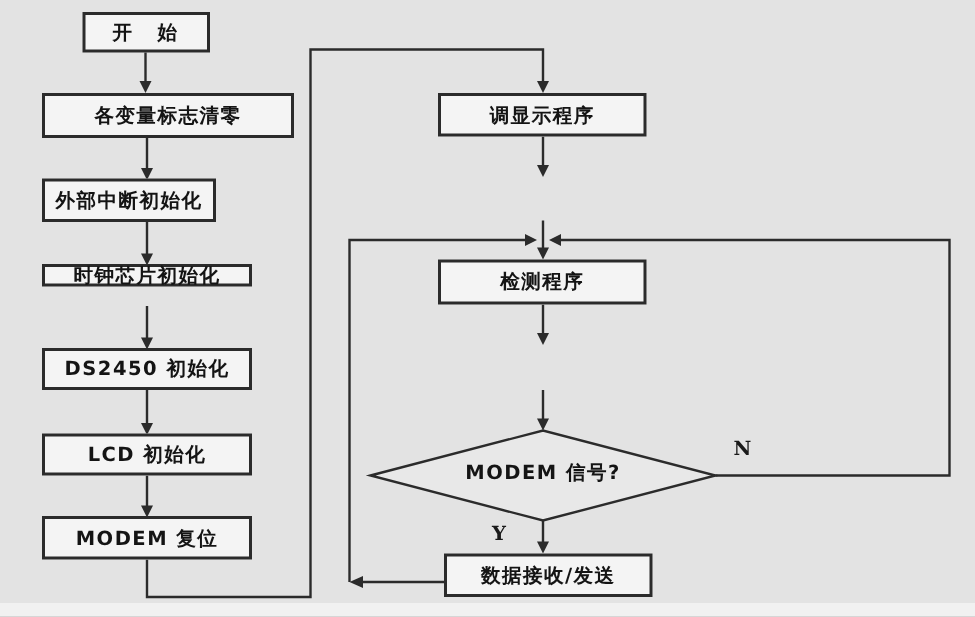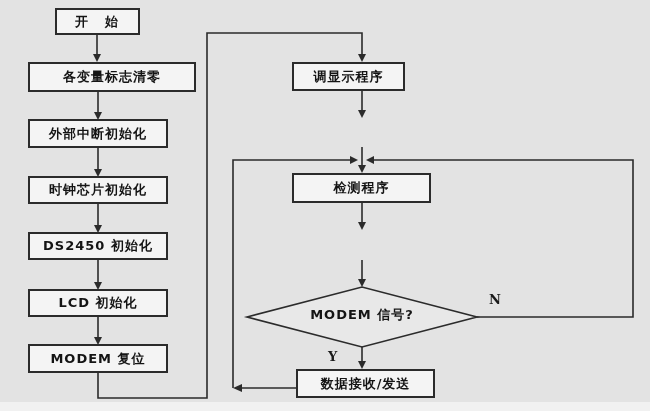--- a/index.html
+++ b/index.html
@@ -140,37 +140,37 @@
 
     <polygon points="247,317 362,287 477,317 362,347" fill="#e8e8e8" stroke="#2b2b2b" stroke-width="1.6"></polygon>
   </svg>
 
   <div class="node" style="left:55px; top:8px; width:85px; height:27px; letter-spacing:2px;">
     <span>开　始</span>
   </div>
   <div class="node" style="left:28px; top:62px; width:168px; height:30px;">
     <span>各变量标志清零</span>
   </div>
-  <div class="node" style="left:28px; top:119px; width:140px; height:29px;">
+  <div class="node" style="left:28px; top:119px; width:116px; height:29px;">
     <span>外部中断初始化</span>
   </div>
-  <div class="node" style="left:28px; top:176px; width:140px; height:28px;text-align:center;">
+  <div class="node" style="left:28px; top:176px; width:140px; height:15px;text-align:center;">
     <span>时钟芯片初始化</span>
   </div>
   <div class="node" style="left:28px; top:232px; width:140px; height:28px;">
     <span>DS2450 初始化</span>
   </div>
   <div class="node" style="left:28px; top:289px; width:140px; height:28px;">
     <span>LCD 初始化</span>
   </div>
   <div class="node" style="left:28px; top:344px; width:140px; height:29px;">
     <span>MODEM 复位</span>
   </div>
 
-  <div class="node" style="left:292px; top:62px; width:113px; height:29px;">
+  <div class="node" style="left:292px; top:62px; width:139px; height:29px;">
     <span>调显示程序</span>
   </div>
   <div class="node" style="left:292px; top:173px; width:139px; height:30px;">
     <span>检测程序</span>
   </div>
 
   <div class="decision-label" style="left:262px; top:301px; width:200px; height:28px;">
     <span>MODEM 信号?</span>
   </div>
 

